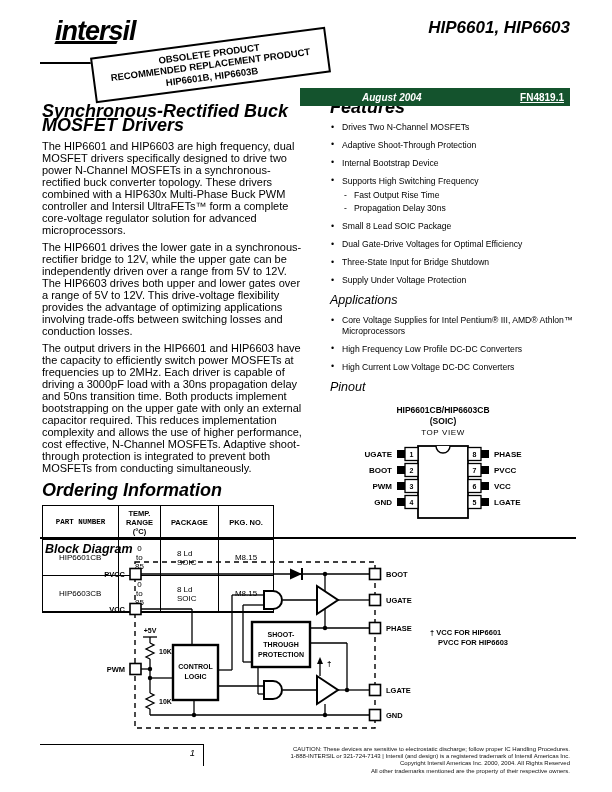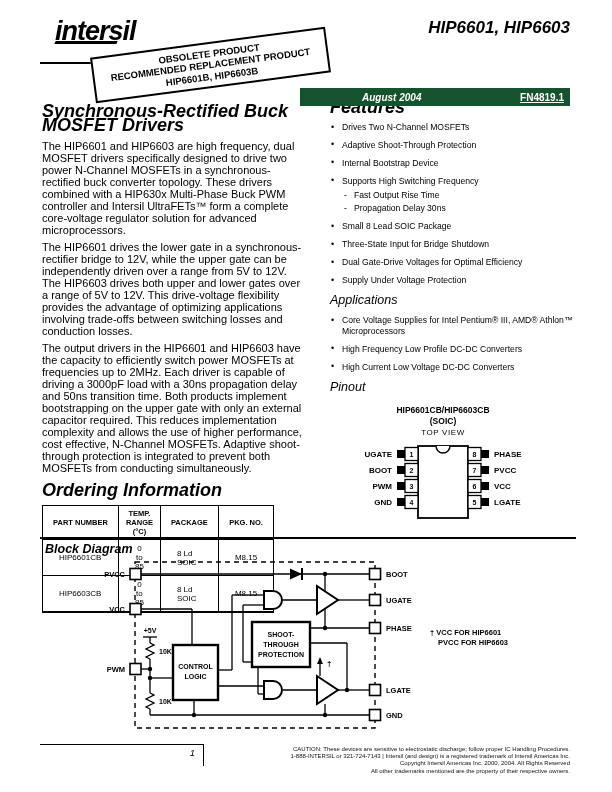--- a/index.html
+++ b/index.html
@@ -77,21 +77,21 @@
 
   <div class="col-left">
     <div class="sec-head">Synchronous-Rectified Buck MOSFET Drivers</div>
     <p>The HIP6601 and HIP6603 are high frequency, dual MOSFET drivers specifically designed to drive two power N-Channel MOSFETs in a synchronous-rectified buck converter topology. These drivers combined with a HIP630x Multi-Phase Buck PWM controller and Intersil UltraFETs™ form a complete core-voltage regulator solution for advanced microprocessors.</p>
     <p>The HIP6601 drives the lower gate in a synchronous-rectifier bridge to 12V, while the upper gate can be independently driven over a range from 5V to 12V. The HIP6603 drives both upper and lower gates over a range of 5V to 12V. This drive-voltage flexibility provides the advantage of optimizing applications involving trade-offs between switching losses and conduction losses.</p>
     <p>The output drivers in the HIP6601 and HIP6603 have the capacity to efficiently switch power MOSFETs at frequencies up to 2MHz. Each driver is capable of driving a 3000pF load with a 30ns propagation delay and 50ns transition time. Both products implement bootstrapping on the upper gate with only an external capacitor required. This reduces implementation complexity and allows the use of higher performance, cost effective, N-Channel MOSFETs. Adaptive shoot-through protection is integrated to prevent both MOSFETs from conducting simultaneously.</p>
     <div class="sec-head" style="margin-top:6px;">Ordering Information</div>
     <table class="ord-table">
       <tbody>
           <tr>
-        <th style="width:76px;">PART NUMBER</th>
+        <th style="width:76px;font-family:Liberation Mono, monospace;">PART NUMBER</th>
         <th style="width:39px;">TEMP. RANGE (°C)</th>
         <th style="width:58px;">PACKAGE</th>
         <th style="width:47px;margin-top:44px;">PKG. NO.</th>
       </tr>
       <tr>
         <td>HIP6601CB</td>
         <td class="c">0 to 85</td>
         <td>8 Ld SOIC</td>
         <td>M8.15</td>
       </tr>
@@ -111,22 +111,22 @@
       <li>Drives Two N-Channel MOSFETs</li>
       <li>Adaptive Shoot-Through Protection</li>
       <li>Internal Bootstrap Device</li>
       <li><span>Supports High Switching Frequency</span>
         <ul class="sublist">
           <li>Fast Output Rise Time</li>
           <li>Propagation Delay 30ns</li>
         </ul>
       </li>
       <li>Small 8 Lead SOIC Package</li>
+      <li>Dual Gate-Drive Voltages for Optimal Efficiency</li>
       <li>Three-State Input for Bridge Shutdown</li>
-      <li>Dual Gate-Drive Voltages for Optimal Efficiency</li>
       <li>Supply Under Voltage Protection</li>
     </ul>
     <div class="sec-head2">Applications</div>
     <ul class="blist">
       <li>Core Voltage Supplies for Intel Pentium® III, AMD® Athlon™ Microprocessors</li>
       <li>High Frequency Low Profile DC-DC Converters</li>
       <li>High Current Low Voltage DC-DC Converters</li>
     </ul>
     <div class="sec-head2">Pinout</div>
 

